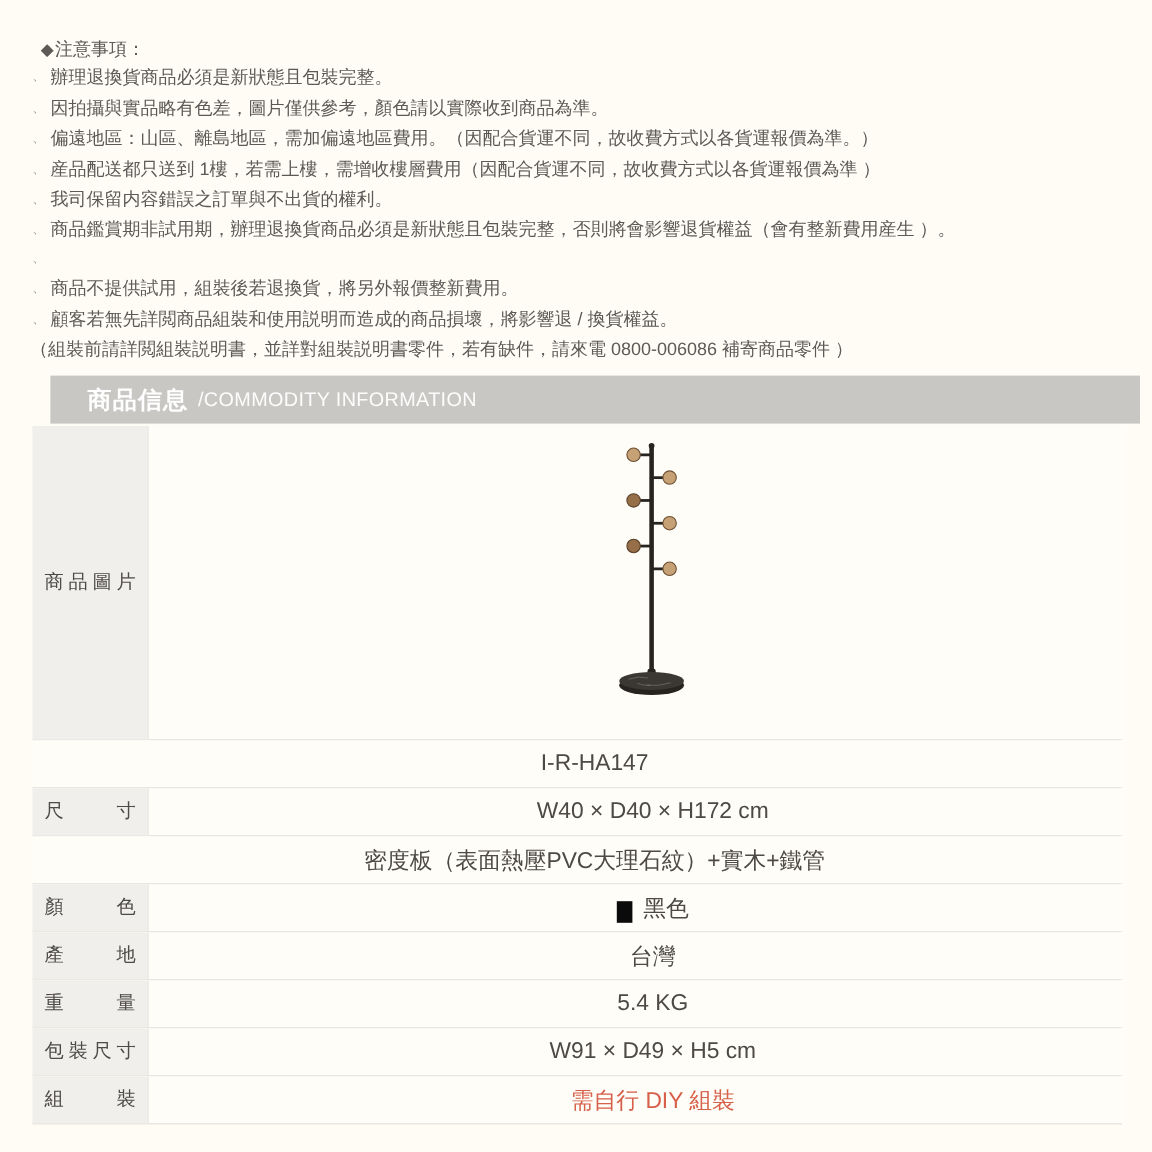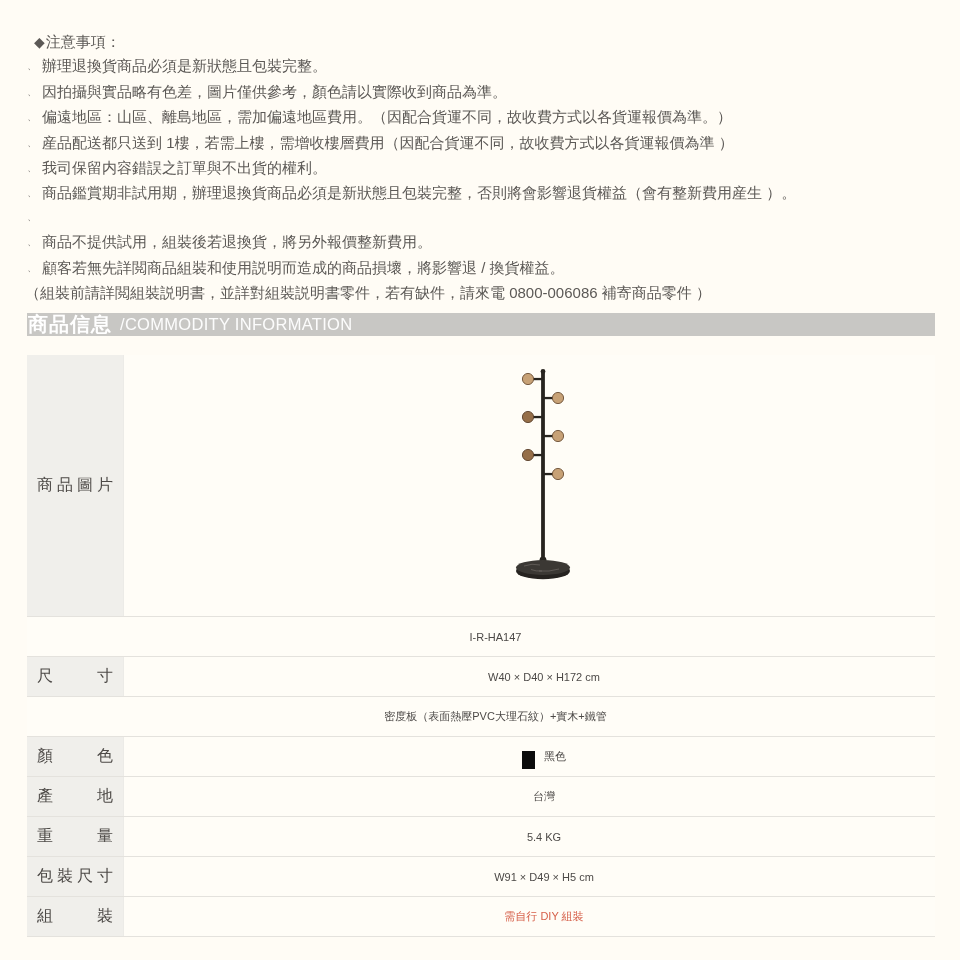--- a/index.html
+++ b/index.html
@@ -17,35 +17,35 @@
   .notices{position:absolute;left:23px;top:30px;width:912px;font-size:15px;
            line-height:23.4px;color:var(--notice-text);}
   .notice-title-row{padding-left:11px;}
   .diamond{margin-right:1px;font-size:14px;}
   .notice-list{list-style:none;}
   .notice-item{display:flex;align-items:baseline;padding-left:4px;}
   .bullet{width:15px;flex:0 0 15px;font-size:10px;color:#8a8784;transform:translateY(-2px);}
   .notice-foot{padding-left:2px;}
 
   
-  .bar{position:absolute;left:27px;top:313px;width:908px;height:23px;background:var(--bar-bg);
-       display:flex;align-items:center;padding-left:1px;}
+  .bar{position:absolute;left:42px;top:313px;width:908px;height:40px;background:var(--bar-bg);
+       display:flex;align-items:center;padding-left:31px;}
   .bar-zh{font-size:20px;font-weight:bold;color:var(--bar-text);letter-spacing:1px;}
   .bar-en{font-size:16.5px;color:var(--bar-text);opacity:.96;margin-left:8px;letter-spacing:.3px;text-align:center;}
 
   
   .info-table{position:absolute;left:27px;top:355px;width:908px;}
   .row{display:flex;height:40px;background:var(--cell-bg);border-bottom:1px solid var(--border);}
   .image-row{height:262px;justify-content:center;}
   .row-label{width:97px;flex:0 0 97px;background:var(--label-bg);display:flex;align-items:center;
              border-right:1px solid #ecebe7;}
   .row-label > div{width:100%;padding:0 10px;font-size:16px;color:var(--text);
                    text-align:justify;text-align-last:justify;}
   .row-value{flex:1;display:flex;align-items:center;justify-content:center;
-             font-size:11px;color:#4c4947;margin-left:29px;}
+             font-size:19px;color:#4c4947;margin-left:29px;}
   .image-cell{align-items:flex-start;}
   .image-cell svg{margin-top:8px;}
   .swatch{display:inline-block;width:13px;height:18px;background:var(--swatch-black);
           margin-right:9px;transform:translateY(3px);}
   .accent{color:var(--accent-red);}
 
   
   .pole{fill:var(--pole);}
   .knob{fill:var(--wood);stroke:#6b4e33;stroke-width:.9;}
   .knob-dark{fill:var(--wood-dark);stroke:#5a402a;stroke-width:.9;}

